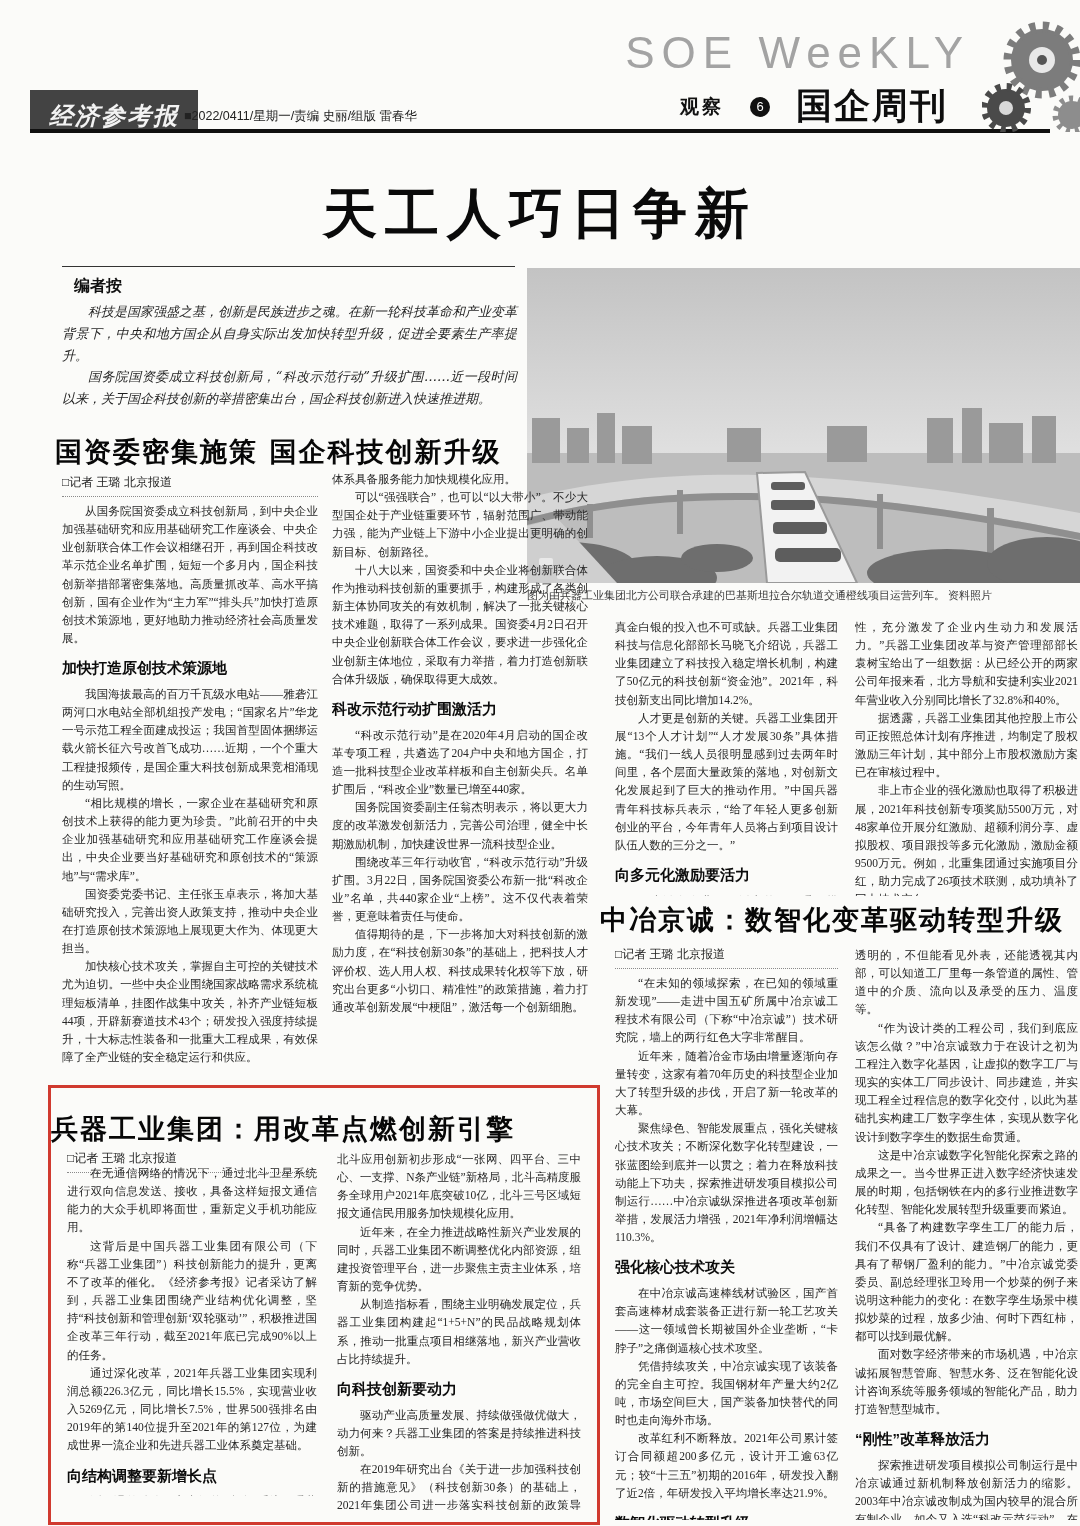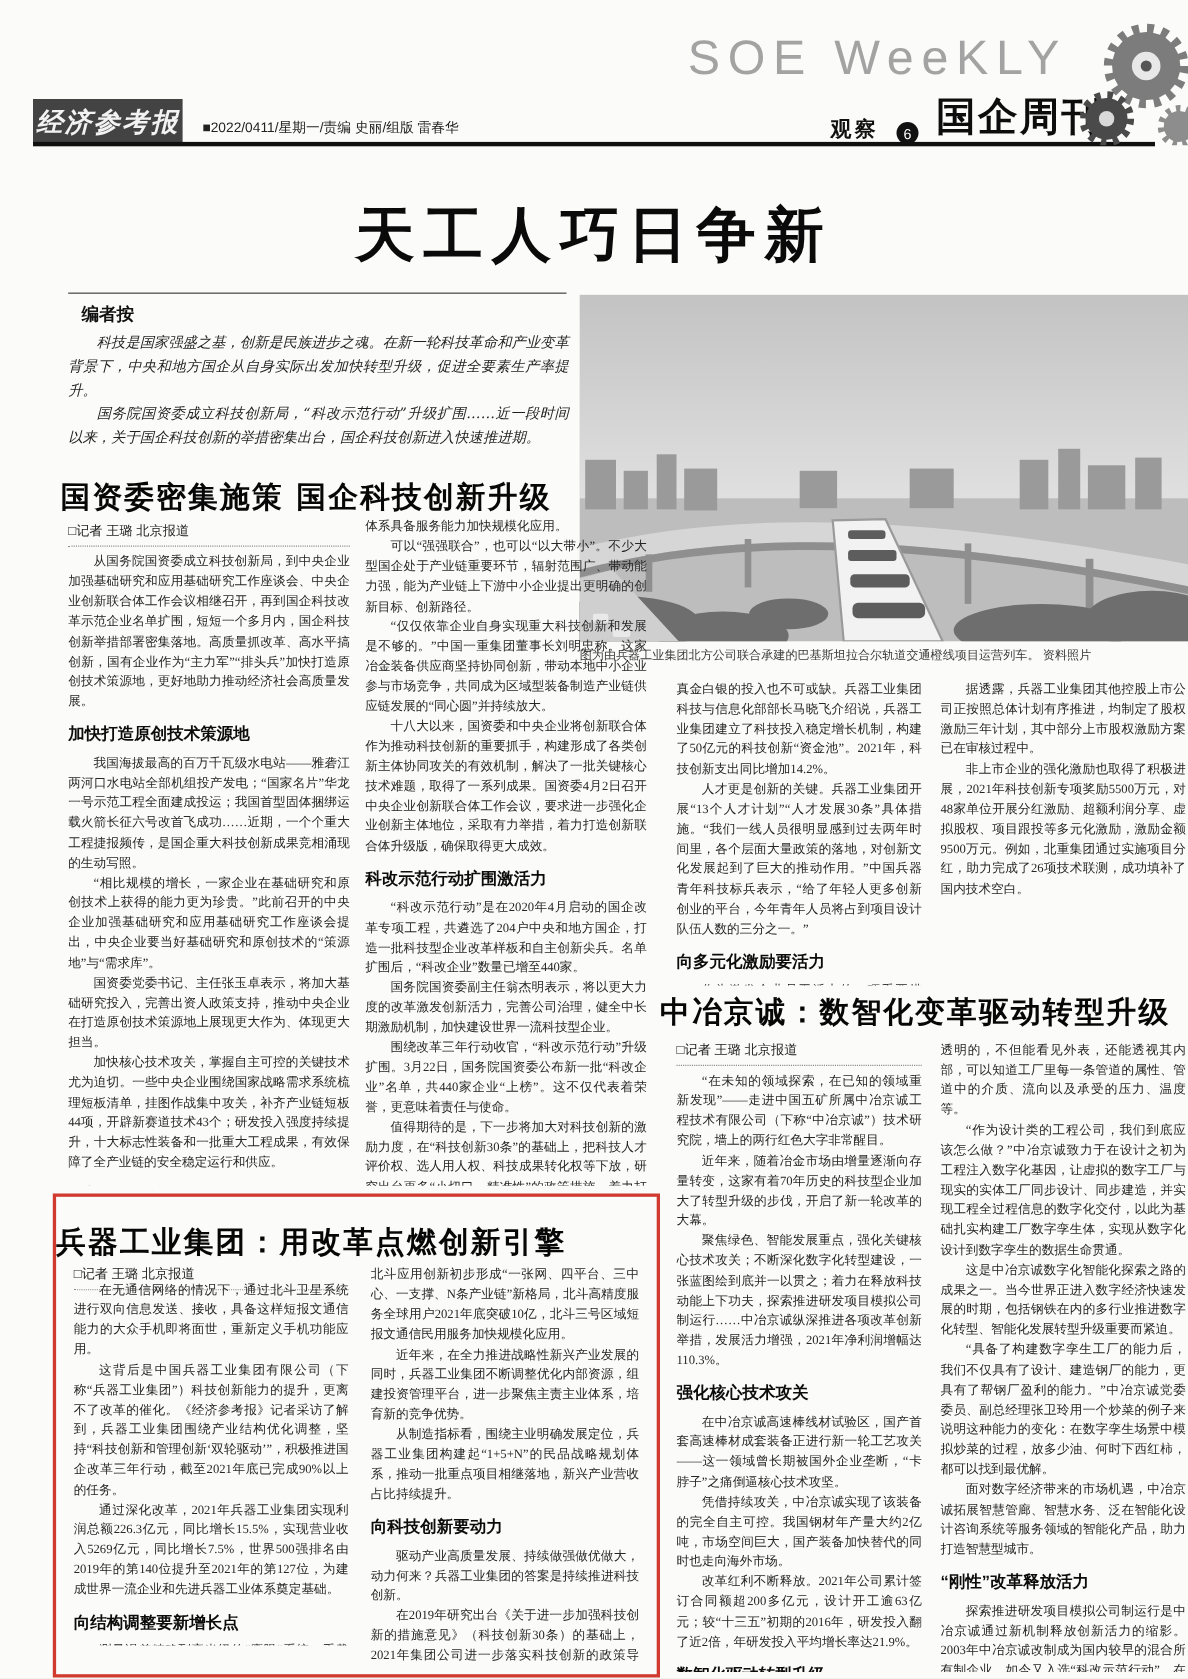--- a/index.html
+++ b/index.html
@@ -1,28 +1,28 @@
 <!DOCTYPE html>
 <html><head>
 <meta charset="utf-8">
 <style>
   html,body{margin:0;padding:0;background:#e9e9e7;}
   .page{position:relative;width:1080px;height:1526px;background:#fbfbf9;overflow:hidden;
         font-family:"Liberation Serif","DejaVu Serif",serif;color:#262626;}
   
-  .logo-box{position:absolute;left:30px;top:90px;width:136px;height:42px;background:#434343;
-            display:flex;align-items:center;justify-content:center;}
+  .logo-box{position:absolute;left:30px;top:90px;width:168px;height:42px;background:#434343;
+            display:flex;align-items:flex-end;justify-content:center;}
   .logo-box span{color:#f3f3f3;font-size:24px;font-weight:700;font-style:italic;letter-spacing:2px;
                  font-family:"DejaVu Serif",serif;}
   .dateline{position:absolute;left:184px;top:108px;font-size:12.5px;color:#222;
             font-family:"Liberation Sans",sans-serif;}
   .top-rule{position:absolute;left:30px;top:129px;width:1020px;height:4px;background:#101010;}
   .soe{position:absolute;left:600px;top:28px;width:370px;text-align:right;font-size:44px;color:#a3a3a3;
        font-family:"Liberation Sans",sans-serif;font-weight:300;letter-spacing:7px;white-space:nowrap;}
-  .mast-row{position:absolute;left:633px;top:82px;width:370px;display:flex;align-items:flex-end;justify-content:flex-end;gap:16px;}
+  .mast-row{position:absolute;left:578px;top:82px;width:370px;display:flex;align-items:center;justify-content:flex-end;gap:26px;}
   .observe{font-size:19px;color:#111;letter-spacing:3px;font-weight:700;}
   .issue-badge{width:20px;height:20px;border-radius:50%;background:#111;color:#fff;font-size:13px;
                display:flex;align-items:center;justify-content:center;font-family:"Liberation Sans",sans-serif;}
   .weekly{font-size:36px;font-weight:900;color:#0d0d0d;letter-spacing:2px;font-family:"DejaVu Serif",serif;}
   .gears{position:absolute;left:982px;top:20px;}
   
   .lead-h{position:absolute;left:0;top:178px;width:1080px;text-align:center;font-size:54px;font-weight:900;
           color:#0a0a0a;letter-spacing:8px;font-family:"DejaVu Sans",sans-serif;}
   
   .ed-rule{position:absolute;left:62px;top:266px;width:453px;height:1px;background:#333;}
@@ -145,36 +145,36 @@
       <h3 class="sub">加快打造原创技术策源地</h3>
       <p class="para">我国海拔最高的百万千瓦级水电站——雅砻江两河口水电站全部机组投产发电；“国家名片”华龙一号示范工程全面建成投运；我国首型固体捆绑运载火箭长征六号改首飞成功……近期，一个个重大工程捷报频传，是国企重大科技创新成果竞相涌现的生动写照。</p>
       <p class="para">“相比规模的增长，一家企业在基础研究和原创技术上获得的能力更为珍贵。”此前召开的中央企业加强基础研究和应用基础研究工作座谈会提出，中央企业要当好基础研究和原创技术的“策源地”与“需求库”。</p>
       <p class="para">国资委党委书记、主任张玉卓表示，将加大基础研究投入，完善出资人政策支持，推动中央企业在打造原创技术策源地上展现更大作为、体现更大担当。</p>
       <p class="para">加快核心技术攻关，掌握自主可控的关键技术尤为迫切。一些中央企业围绕国家战略需求系统梳理短板清单，挂图作战集中攻关，补齐产业链短板44项，开辟新赛道技术43个；研发投入强度持续提升，十大标志性装备和一批重大工程成果，有效保障了全产业链的安全稳定运行和供应。</p>
       <h3 class="sub">创新联合体升级版浮现</h3>
     </div>
   <div class="col" style="left:332px;top:470px;width:256px;height:608px;">
       <p class="para-nc">体系具备服务能力加快规模化应用。</p>
       <p class="para">可以“强强联合”，也可以“以大带小”。不少大型国企处于产业链重要环节，辐射范围广、带动能力强，能为产业链上下游中小企业提出更明确的创新目标、创新路径。</p>
-      <p class="para">“仅仅依靠企业自身实现重大科技创新和发展是不够的。”中国一重集团董事长刘明忠称。这家冶金装备供应商坚持协同创新，带动本地中小企业参与市场竞争，共同成为区域型装备制造产业链供应链发展的“同心圆”并持续放大。</p>
       <p class="para">十八大以来，国资委和中央企业将创新联合体作为推动科技创新的重要抓手，构建形成了各类创新主体协同攻关的有效机制，解决了一批关键核心技术难题，取得了一系列成果。国资委4月2日召开中央企业创新联合体工作会议，要求进一步强化企业创新主体地位，采取有力举措，着力打造创新联合体升级版，确保取得更大成效。</p>
       <h3 class="sub">科改示范行动扩围激活力</h3>
       <p class="para">“科改示范行动”是在2020年4月启动的国企改革专项工程，共遴选了204户中央和地方国企，打造一批科技型企业改革样板和自主创新尖兵。名单扩围后，“科改企业”数量已增至440家。</p>
       <p class="para">国务院国资委副主任翁杰明表示，将以更大力度的改革激发创新活力，完善公司治理，健全中长期激励机制，加快建设世界一流科技型企业。</p>
       <p class="para">围绕改革三年行动收官，“科改示范行动”升级扩围。3月22日，国务院国资委公布新一批“科改企业”名单，共440家企业“上榜”。这不仅代表着荣誉，更意味着责任与使命。</p>
       <p class="para">值得期待的是，下一步将加大对科技创新的激励力度，在“科技创新30条”的基础上，把科技人才评价权、选人用人权、科技成果转化权等下放，研究出台更多“小切口、精准性”的政策措施，着力打通改革创新发展“中梗阻”，激活每一个创新细胞。</p>
     </div>
 
   <div class="col" style="left:615px;top:618px;width:223px;height:278px;">
       <p class="para-nc">真金白银的投入也不可或缺。兵器工业集团科技与信息化部部长马晓飞介绍说，兵器工业集团建立了科技投入稳定增长机制，构建了50亿元的科技创新“资金池”。2021年，科技创新支出同比增加14.2%。</p>
       <p class="para">人才更是创新的关键。兵器工业集团开展“13个人才计划”“人才发展30条”具体措施。“我们一线人员很明显感到过去两年时间里，各个层面大量政策的落地，对创新文化发展起到了巨大的推动作用。”中国兵器青年科技标兵表示，“给了年轻人更多创新创业的平台，今年青年人员将占到项目设计队伍人数的三分之一。”</p>
       <h3 class="sub">向多元化激励要活力</h3>
       <p class="para">作为激发企业员工活力的一项重要措施，近几年，国资委多次“喊话”央企要推进正向激励，中长期激励以及股权激励措施。</p>
     </div>
   <div class="col" style="left:855px;top:618px;width:223px;height:278px;">
+      <p class="para-nc">性，充分激发了企业内生动力和发展活力。”兵器工业集团改革与资产管理部部长袁树宝给出了一组数据：从已经公开的两家公司年报来看，北方导航和安捷利实业2021年营业收入分别同比增长了32.8%和40%。</p>
       <p class="para">据透露，兵器工业集团其他控股上市公司正按照总体计划有序推进，均制定了股权激励三年计划，其中部分上市股权激励方案已在审核过程中。</p>
       <p class="para">非上市企业的强化激励也取得了积极进展，2021年科技创新专项奖励5500万元，对48家单位开展分红激励、超额利润分享、虚拟股权、项目跟投等多元化激励，激励金额9500万元。例如，北重集团通过实施项目分红，助力完成了26项技术联测，成功填补了国内技术空白。</p>
     </div>
 
   <div class="atitle" style="left:600px;top:902px;width:480px;font-size:27px;">中冶京诚：数智化变革驱动转型升级</div>
   <div class="byline" style="left:615px;top:946px;width:223px;">□记者 王璐 北京报道</div>
   <div class="col" style="left:615px;top:974px;width:223px;height:546px;">
       <p class="para">“在未知的领域探索，在已知的领域重新发现”——走进中国五矿所属中冶京诚工程技术有限公司（下称“中冶京诚”）技术研究院，墙上的两行红色大字非常醒目。</p>
       <p class="para">近年来，随着冶金市场由增量逐渐向存量转变，这家有着70年历史的科技型企业加大了转型升级的步伐，开启了新一轮改革的大幕。</p>
       <p class="para">聚焦绿色、智能发展重点，强化关键核心技术攻关；不断深化数字化转型建设，一张蓝图绘到底并一以贯之；着力在释放科技动能上下功夫，探索推进研发项目模拟公司制运行……中冶京诚纵深推进各项改革创新举措，发展活力增强，2021年净利润增幅达110.3%。</p>

